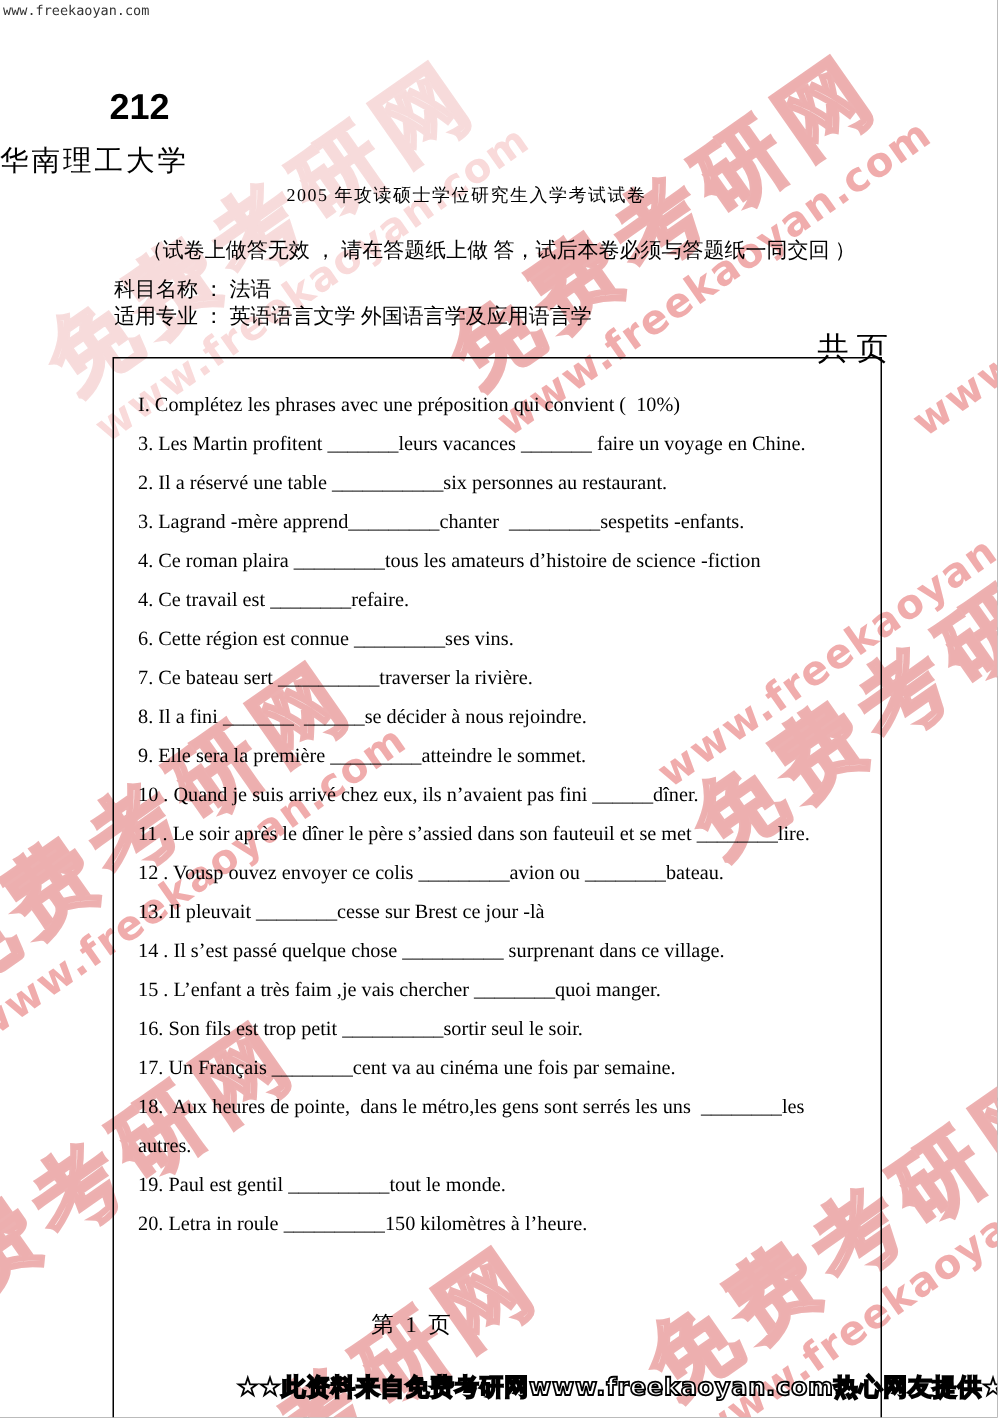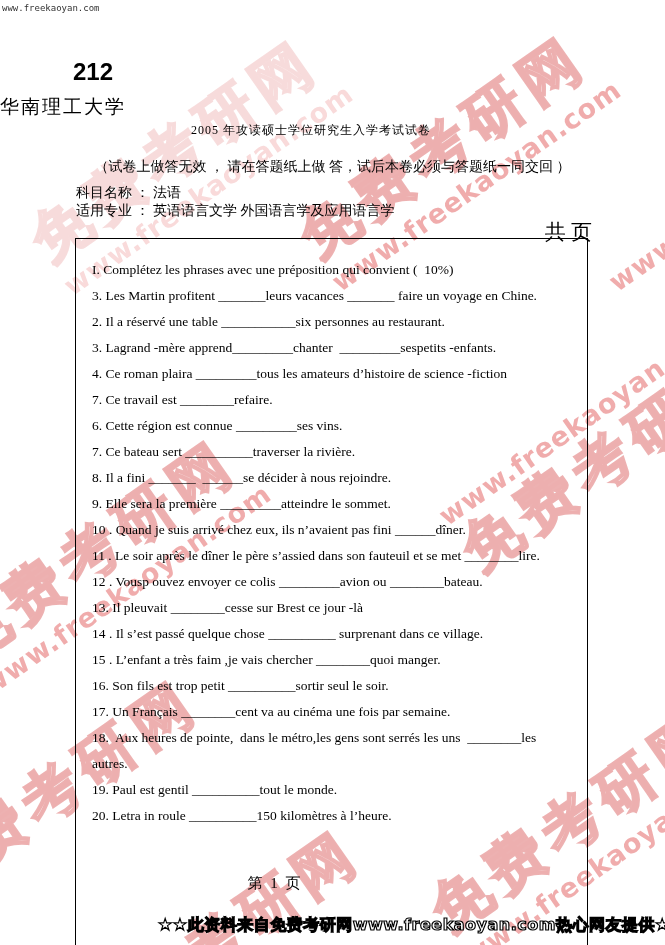--- a/index.html
+++ b/index.html
@@ -150,21 +150,21 @@
       <div class="question-list">
 
           <div class="question">3. Les Martin profitent _______leurs vacances _______ faire un voyage en Chine.</div>
 
           <div class="question">2. Il a réservé une table ___________six personnes au restaurant.</div>
 
           <div class="question">3. Lagrand -mère apprend_________chanter  _________sespetits -enfants.</div>
 
           <div class="question">4. Ce roman plaira _________tous les amateurs d’histoire de science -fiction</div>
 
-          <div class="question">7. Ce travail est ________refaire.</div>
+          <div class="question">4. Ce travail est ________refaire.</div>
 
           <div class="question">6. Cette région est connue _________ses vins.</div>
 
           <div class="question">7. Ce bateau sert __________traverser la rivière.</div>
 
           <div class="question">8. Il a fini _______  ______se décider à nous rejoindre.</div>
 
           <div class="question">9. Elle sera la première _________atteindre le sommet.</div>
 
           <div class="question">10 . Quand je suis arrivé chez eux, ils n’avaient pas fini ______dîner.</div>

